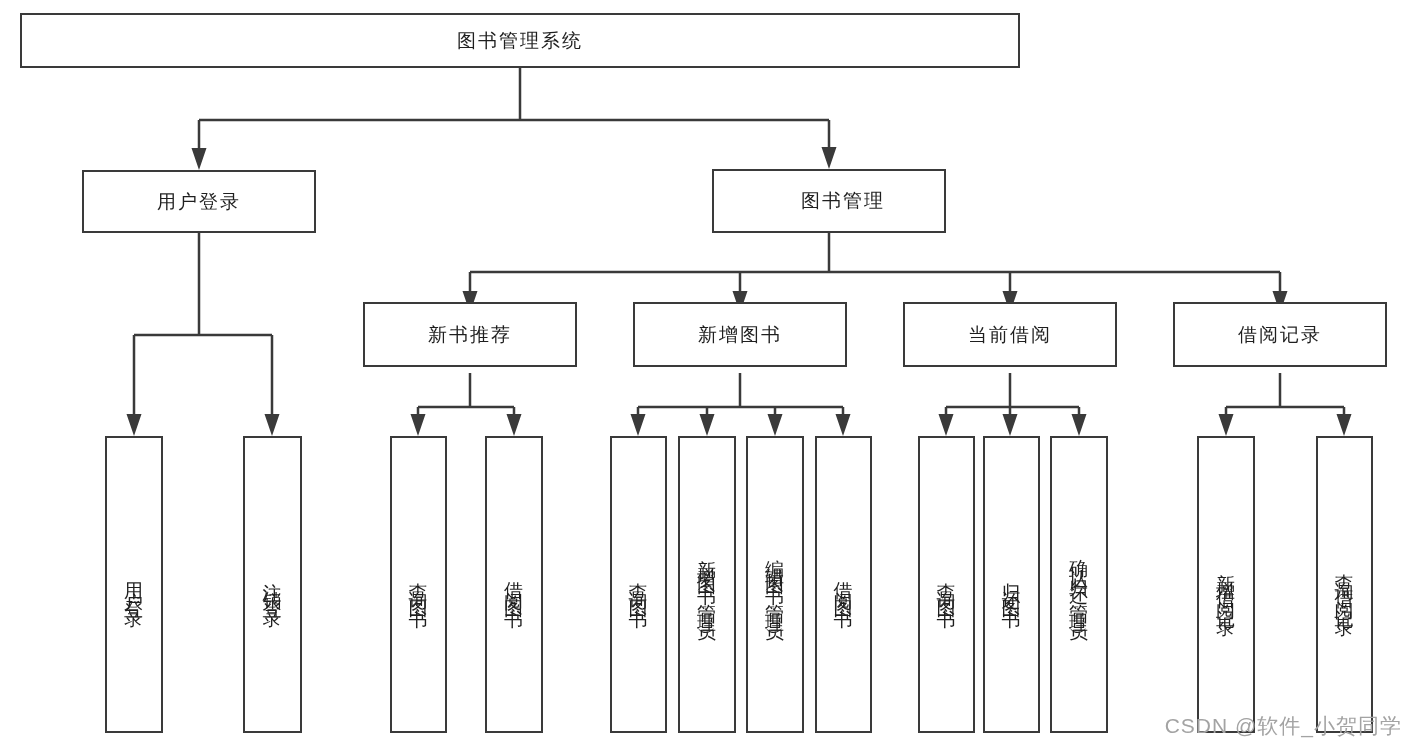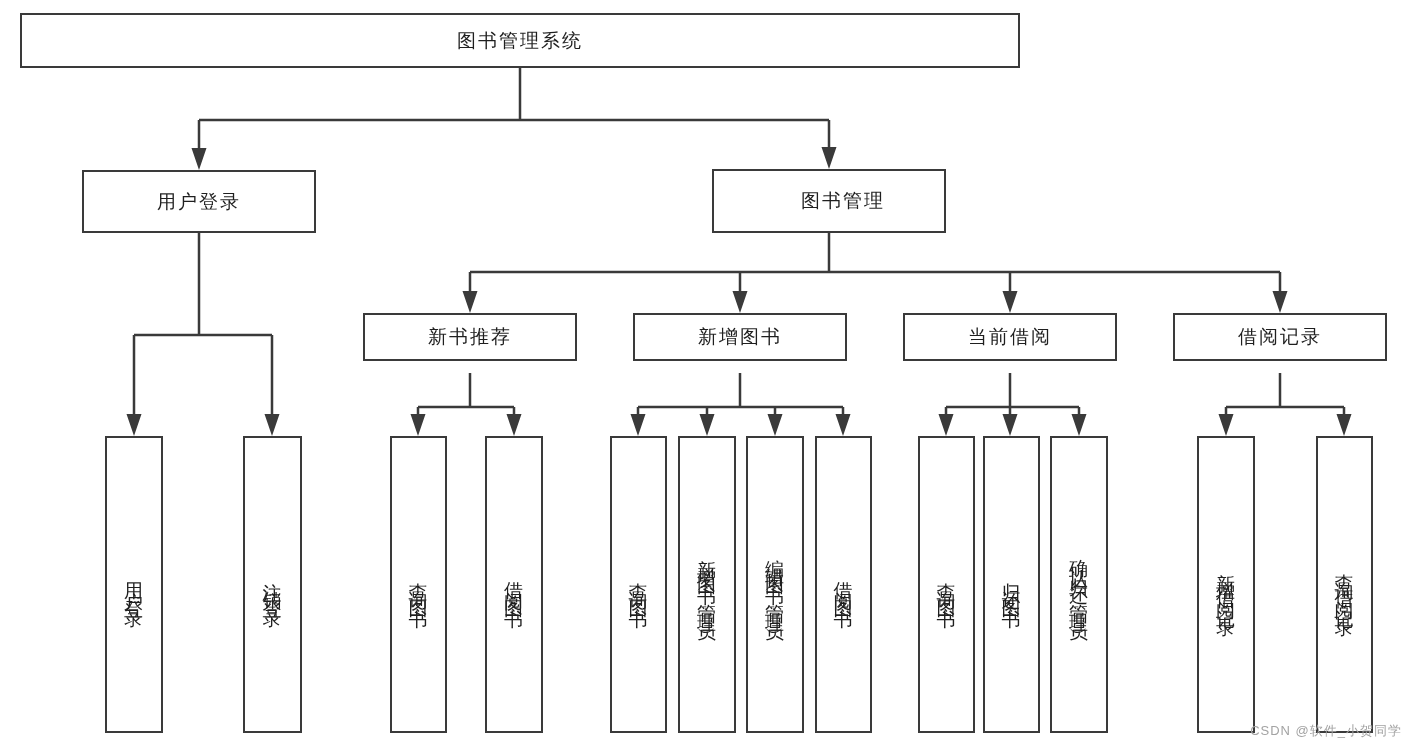--- a/index.html
+++ b/index.html
@@ -30,38 +30,38 @@
   }
   .root-node {
     left: 20px; top: 13px;
     width: 1000px; height: 55px;
     font-size: 19px; letter-spacing: 2px;
     border-width: 2.5px;
   }
   .l2 { width: 234px; height: 63px; font-size: 19px; letter-spacing: 2px; border-width: 2.5px; }
   .l2-user-login { left: 82px; top: 170px; }
   .l2-book-management { left: 712px; top: 169px; height: 64px; padding-left: 28px; }
-  .l3 { top: 313px; width: 214px; height: 48px; font-size: 19px; letter-spacing: 2px; border-width: 2.5px; }
+  .l3 { top: 302px; width: 214px; height: 65px; font-size: 19px; letter-spacing: 2px; border-width: 2.5px; }
   .leaf {
     top: 436px; height: 297px; width: 57px;
     border-width: 2.5px;
   }
   .vtext {
     writing-mode: vertical-rl;
     text-orientation: mixed;
     font-size: 19px;
     line-height: 1;
     letter-spacing: 9px;
     color: #1f1f1f;
     white-space: nowrap;
   }
   .watermark {
     position: absolute;
     right: 3px; bottom: 7px;
-    font-size: 13px;
+    font-size: 21px;
     color: #a3a3a3;
     letter-spacing: 1px;
     z-index: 5;
   }
 </style>
 </head>
 <body>
 
 <div class="canvas">
 

